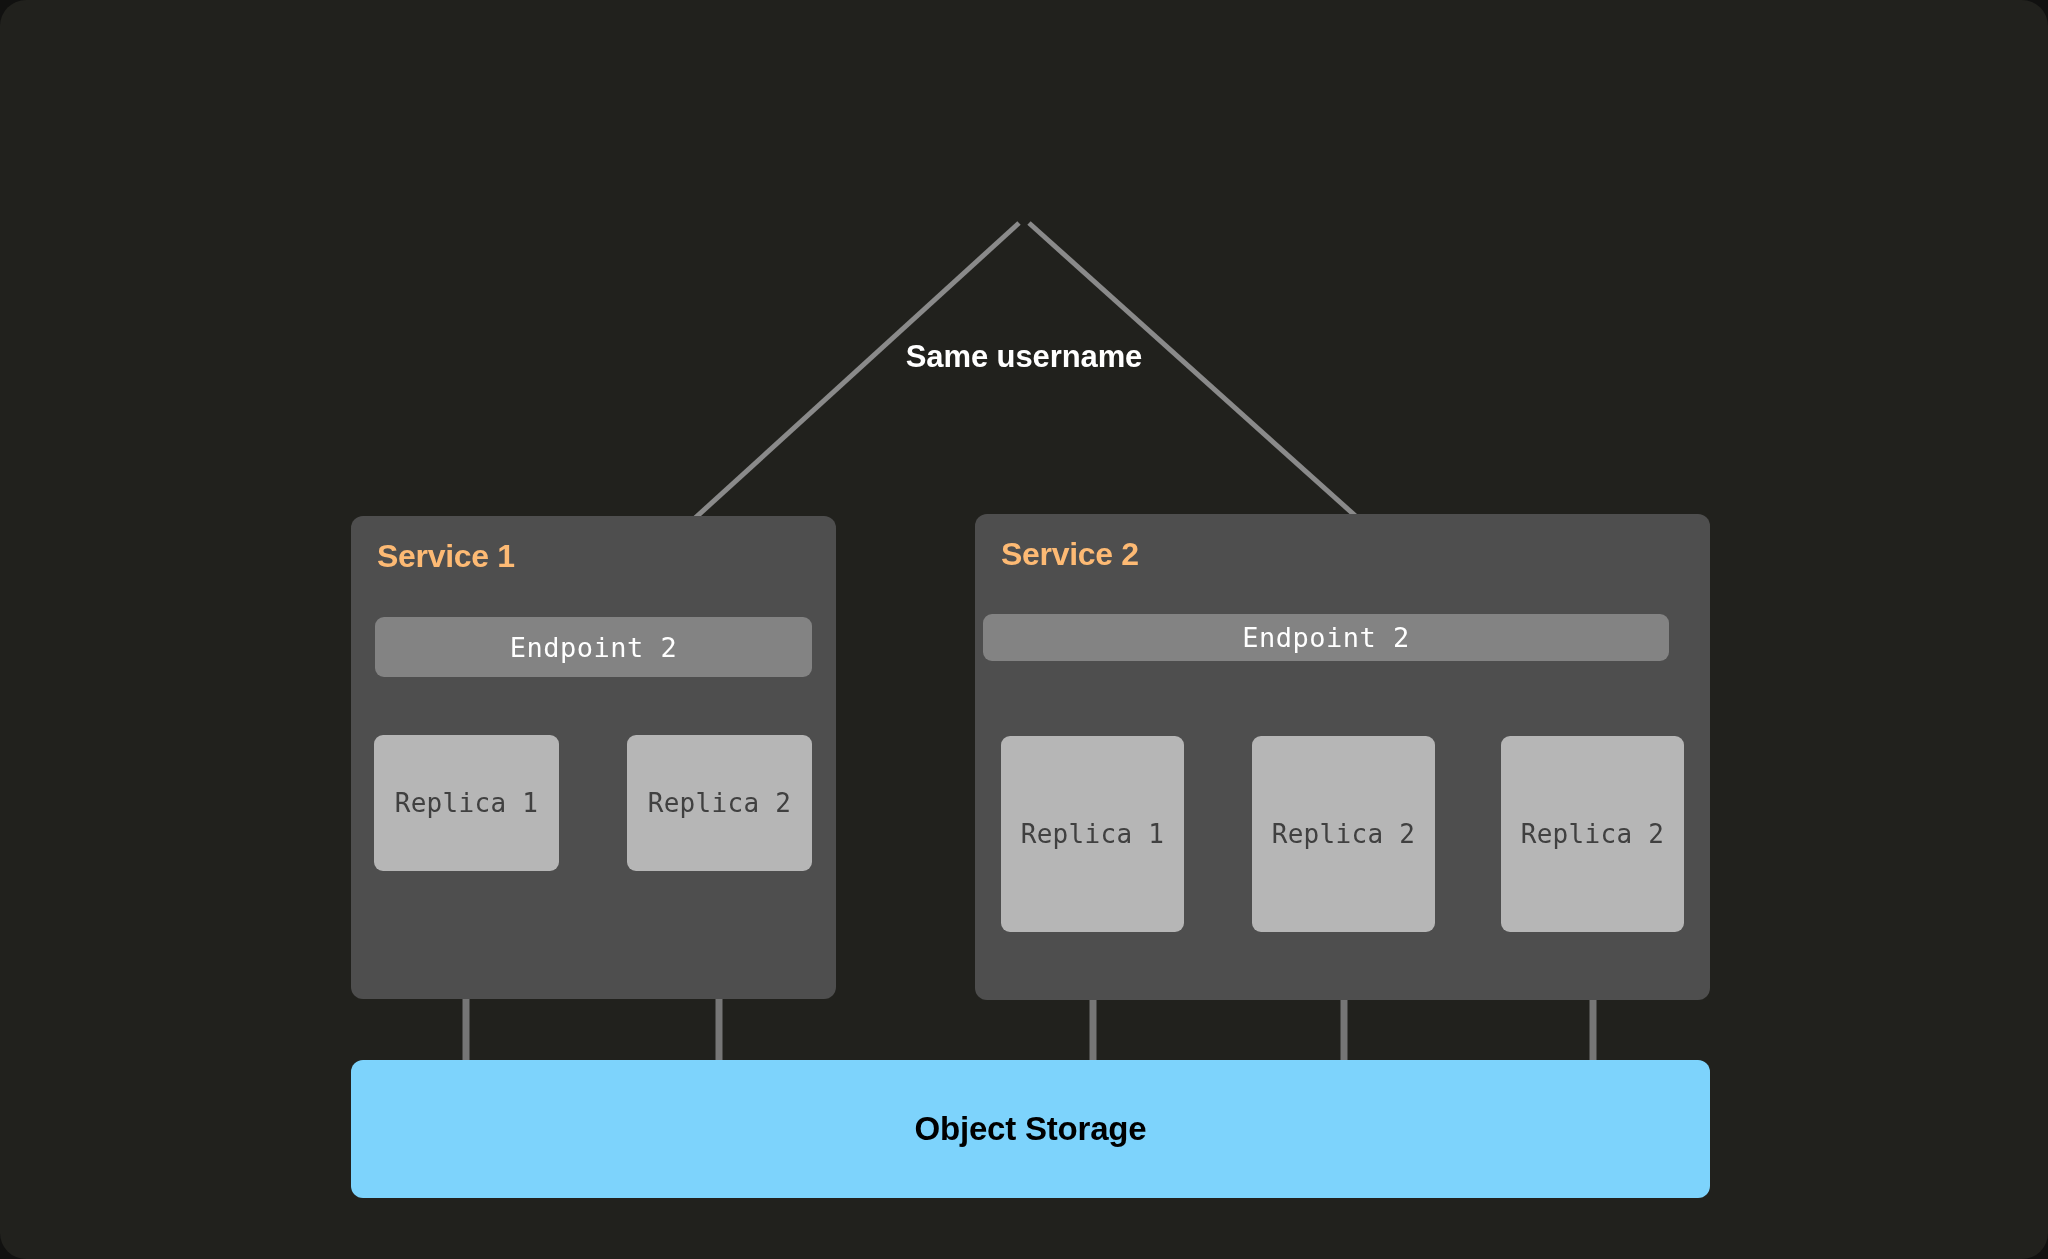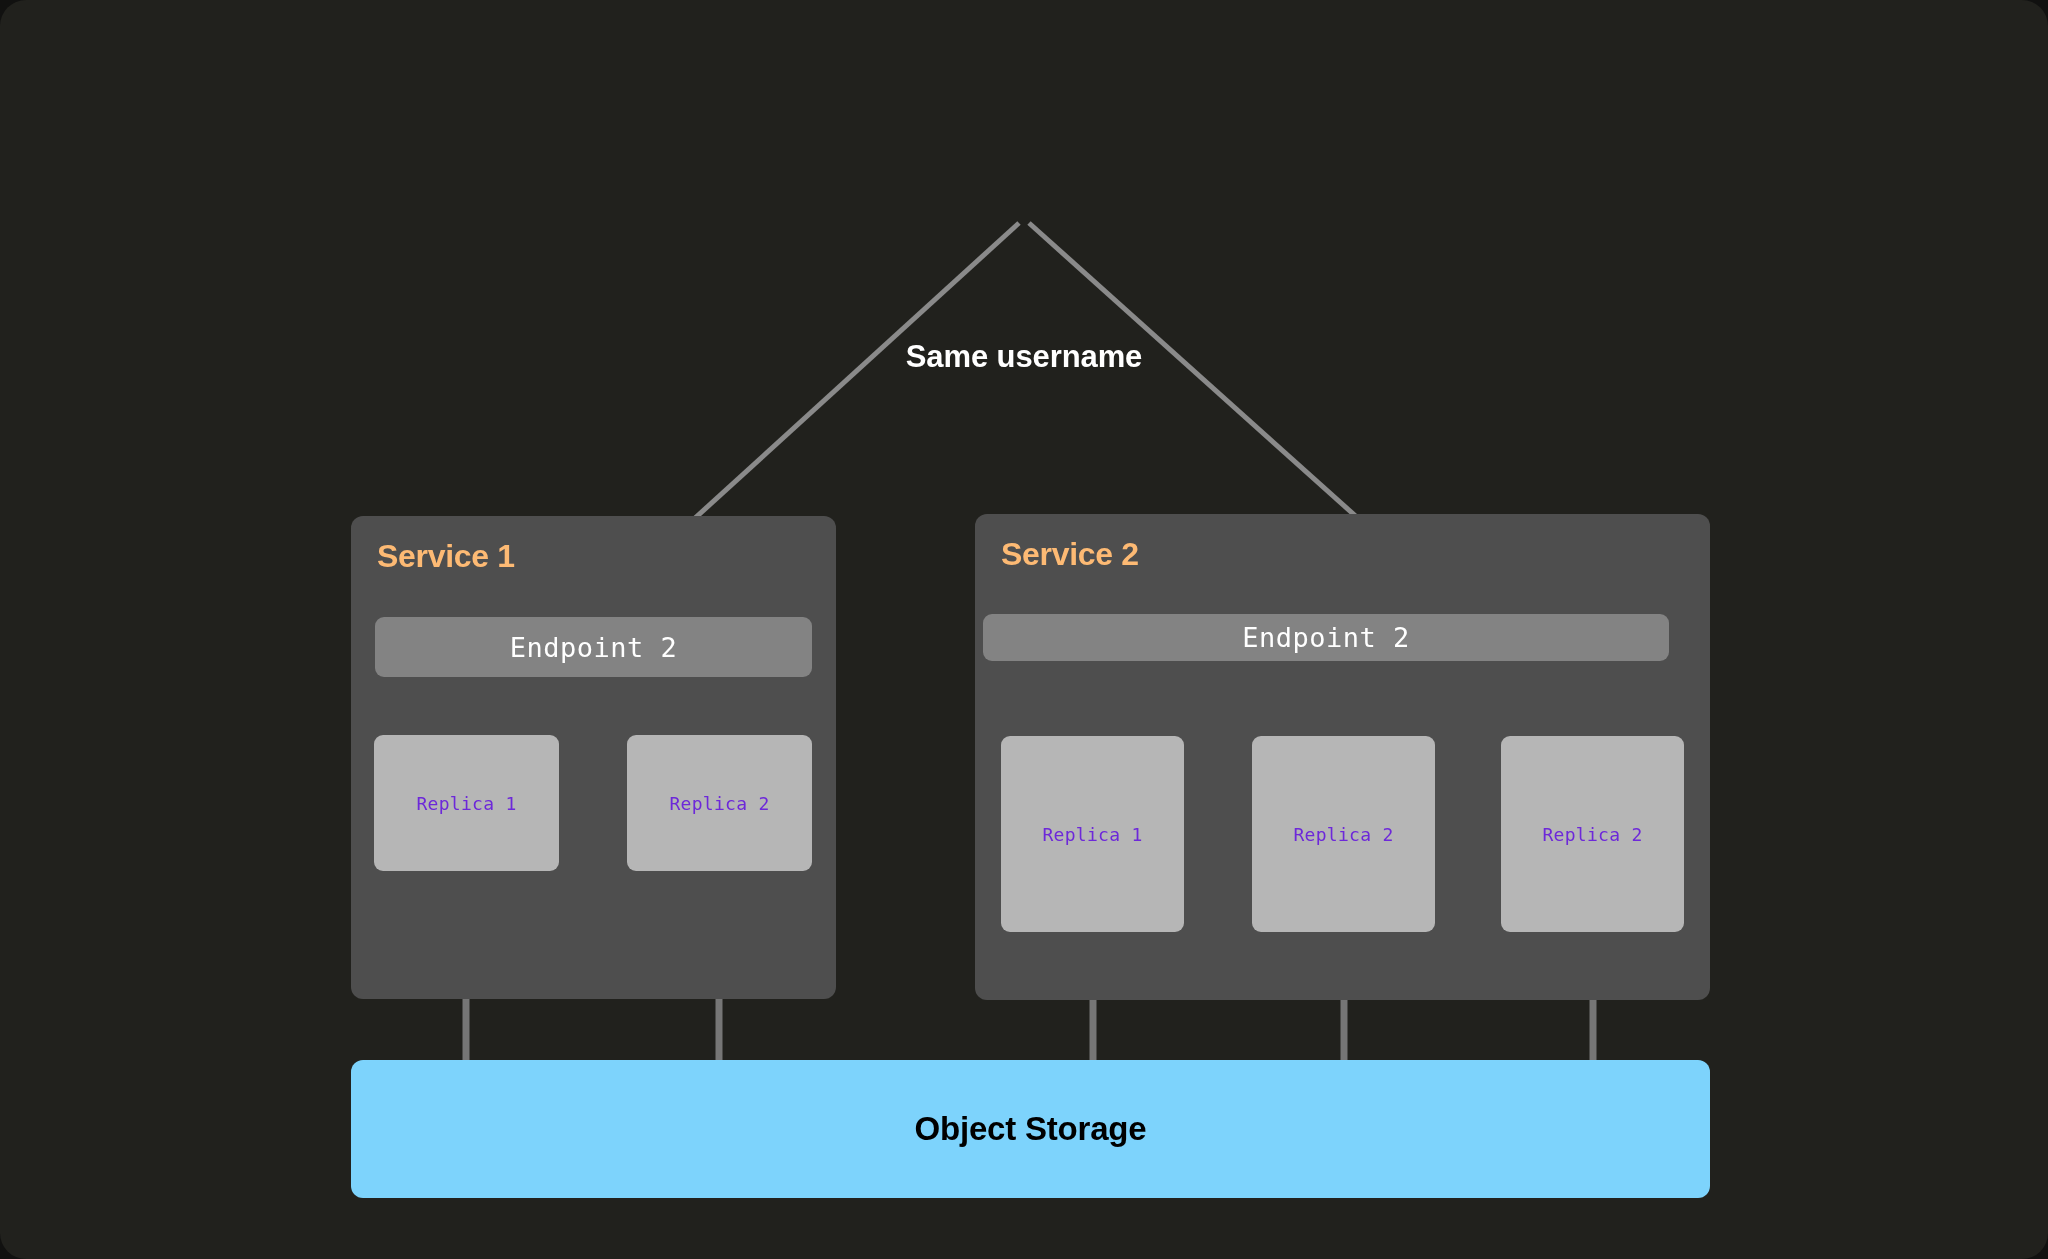--- a/index.html
+++ b/index.html
@@ -104,23 +104,23 @@
   #service-1 .endpoint-bar { left: 24px; top: 101px; width: 437px; height: 60px; }
   #service-2 .endpoint-bar { left: 8px; top: 100px; width: 686px; height: 47px; }
 
   .replica-box {
     position: absolute;
     background: #b6b6b6;
     border-radius: 9px;
     display: flex;
     align-items: center;
     justify-content: center;
-    color: #6d28d9;
+    color: #404040;
     font-family: "DejaVu Sans Mono", "Liberation Mono", monospace;
-    font-size: 18px;
+    font-size: 26px;
     letter-spacing: 0.3px;
   }
   #service-1 .replica-box { top: 219px; width: 185px; height: 136px; }
   #service-1 .replica-box.r0 { left: 23px; }
   #service-1 .replica-box.r1 { left: 276px; }
 
   #service-2 .replica-box { top: 222px; width: 183px; height: 196px; }
   #service-2 .replica-box.r0 { left: 26px; }
   #service-2 .replica-box.r1 { left: 277px; }
   #service-2 .replica-box.r2 { left: 526px; }

